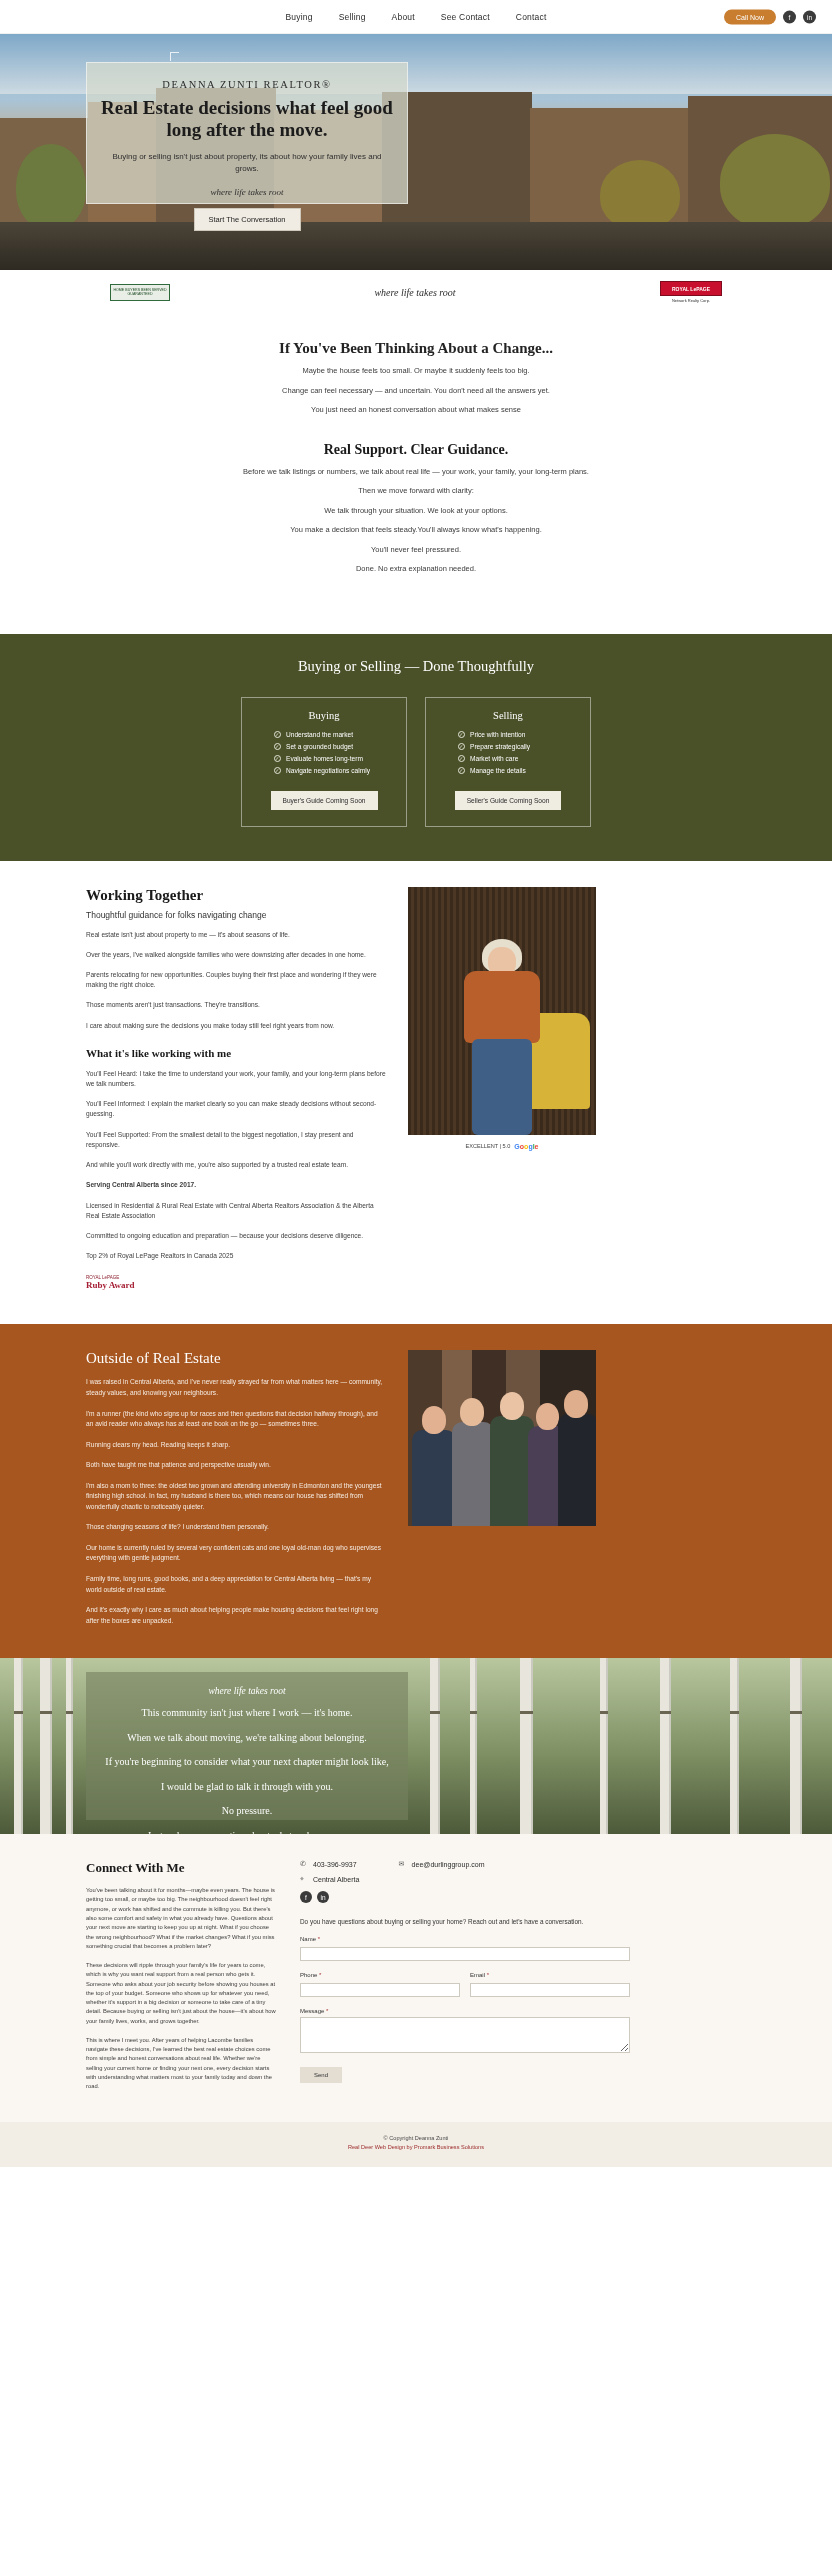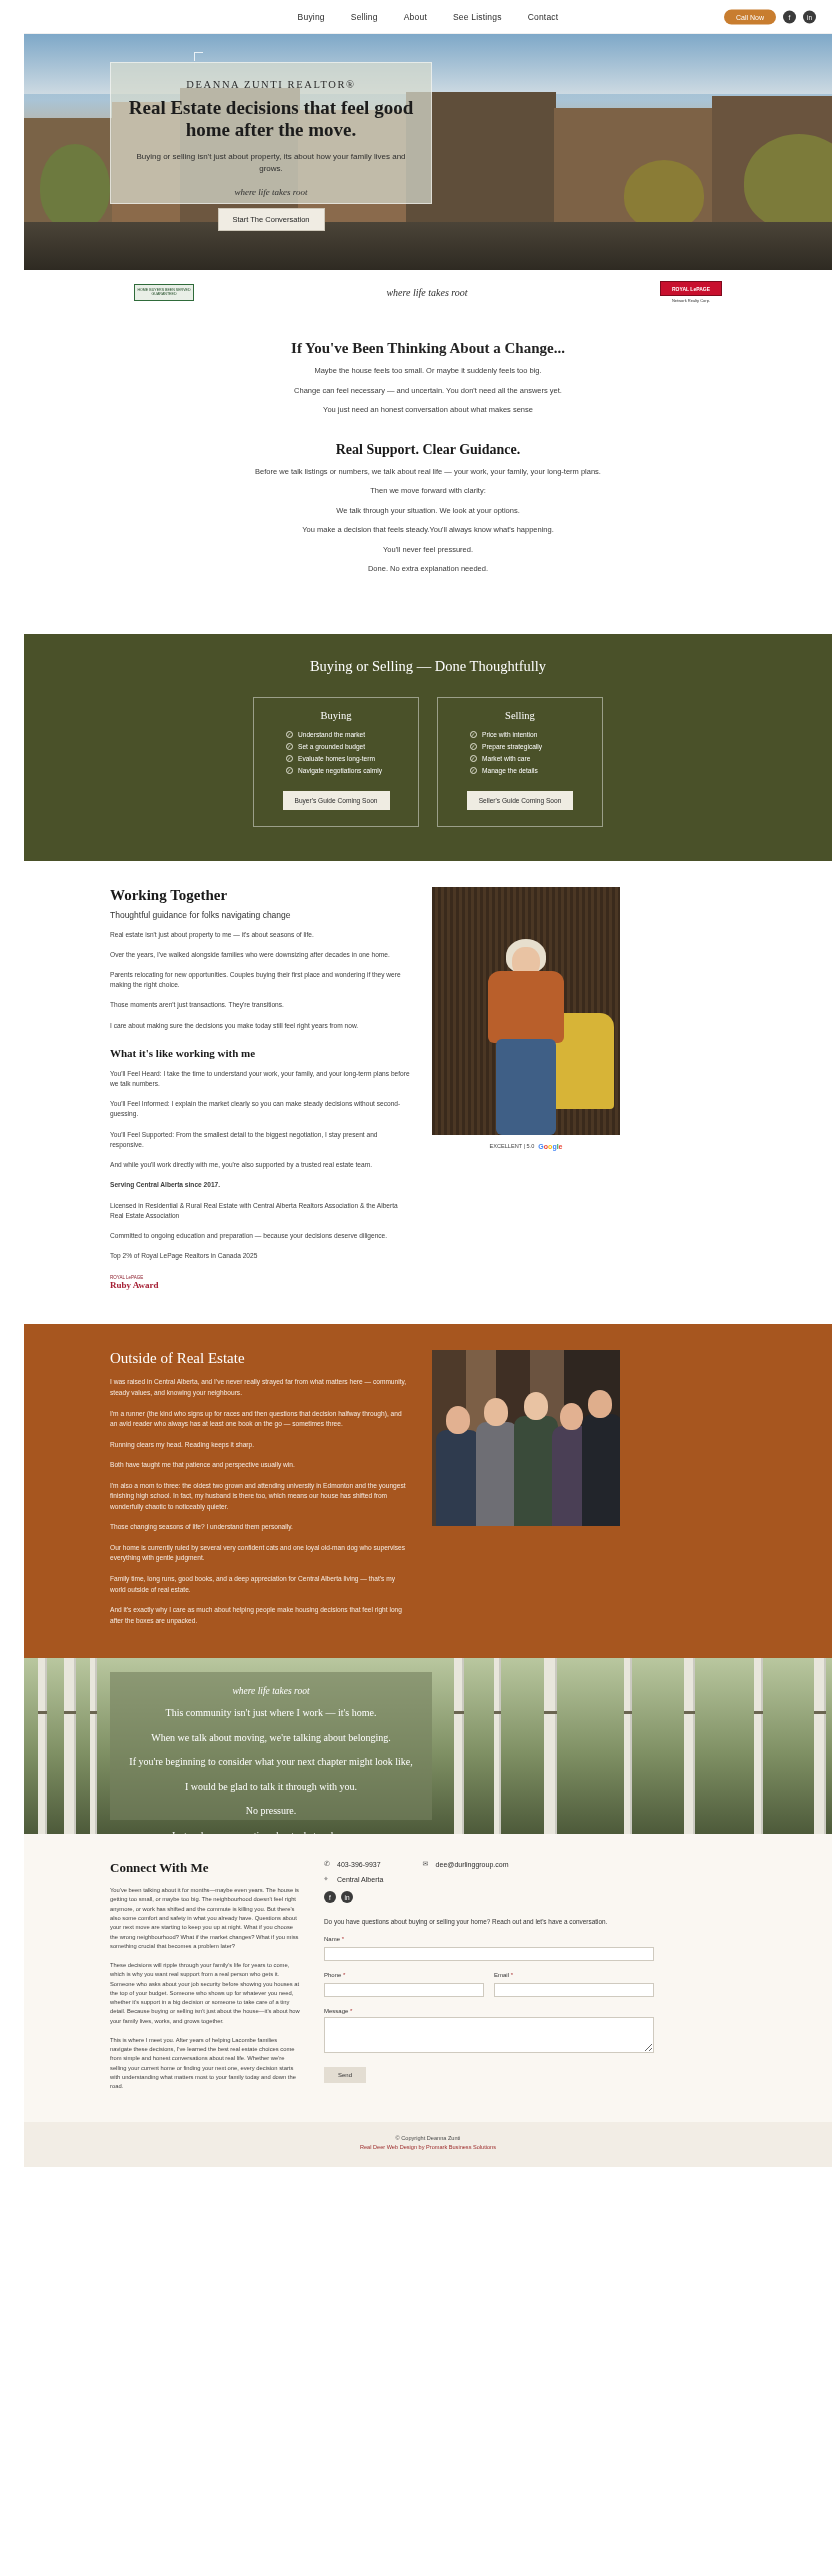--- a/index.html
+++ b/index.html
@@ -3,21 +3,21 @@
 <meta charset="utf-8">
 <style>
   * { box-sizing: border-box; margin: 0; padding: 0; }
   html, body { width: 832px; }
   body {
     font-family: "Liberation Sans", sans-serif;
     background: #ffffff;
     color: #1a1a1a;
     -webkit-font-smoothing: antialiased;
   }
-  .page { width: 832px; position: relative; overflow: hidden; padding-left: 24px; }
+  .page { width: 832px; position: relative; overflow: hidden; }
 
   
   .nav {
     height: 34px;
     background: #ffffff;
     display: flex;
     align-items: center;
     justify-content: center;
     position: relative;
     border-bottom: 1px solid #f0f0f0;
@@ -235,21 +235,21 @@
 </head>
 <body>
 
 <div class="page">
 
   <div class="nav">
     <div class="nav-links">
       <a href="#">Buying</a>
       <a href="#">Selling</a>
       <a href="#">About</a>
-      <a href="#">See Listings</a>
+      <a href="#">See Contact</a>
       <a href="#">Contact</a>
     </div>
     <div class="nav-right">
       <button class="call-btn">Call Now</button>
       <span class="soc">f</span>
       <span class="soc">in</span>
     </div>
   </div>
 
   <div class="hero">
@@ -263,21 +263,21 @@
       <div class="bldg" style="left:530px;width:160px;height:120px;background:#7d6246;"></div>
       <div class="bldg" style="left:688px;width:144px;height:132px;background:#6a543e;"></div>
       <div class="tree" style="left:16px;width:70px;height:86px;background:#6d7a3f;"></div>
       <div class="tree" style="left:720px;width:110px;height:96px;background:#7c7b3a;"></div>
       <div class="tree" style="left:600px;width:80px;height:70px;background:#8a7c36;"></div>
       <div class="road"></div>
       <div class="hero-crosshair"></div>
     </div>
     <div class="hero-overlay">
       <div class="hero-kicker">DEANNA ZUNTI  REALTOR®</div>
-      <div class="hero-title">Real Estate decisions that feel good home after the move.</div>
+      <div class="hero-title">Real Estate decisions what feel good long after the move.</div>
       <div class="hero-sub">Buying or selling isn't just about property, its about how your family lives and grows.</div>
       <div class="hero-script">where life takes root</div>
       <button class="hero-cta">Start The Conversation</button>
     </div>
   </div>
 
   <div class="logos">
     <div class="logo-badge">HOME BUYERS BEEN SERVED GUARANTEED</div>
     <div class="logo-script">where life takes root</div>
     <div class="logo-rlp">

